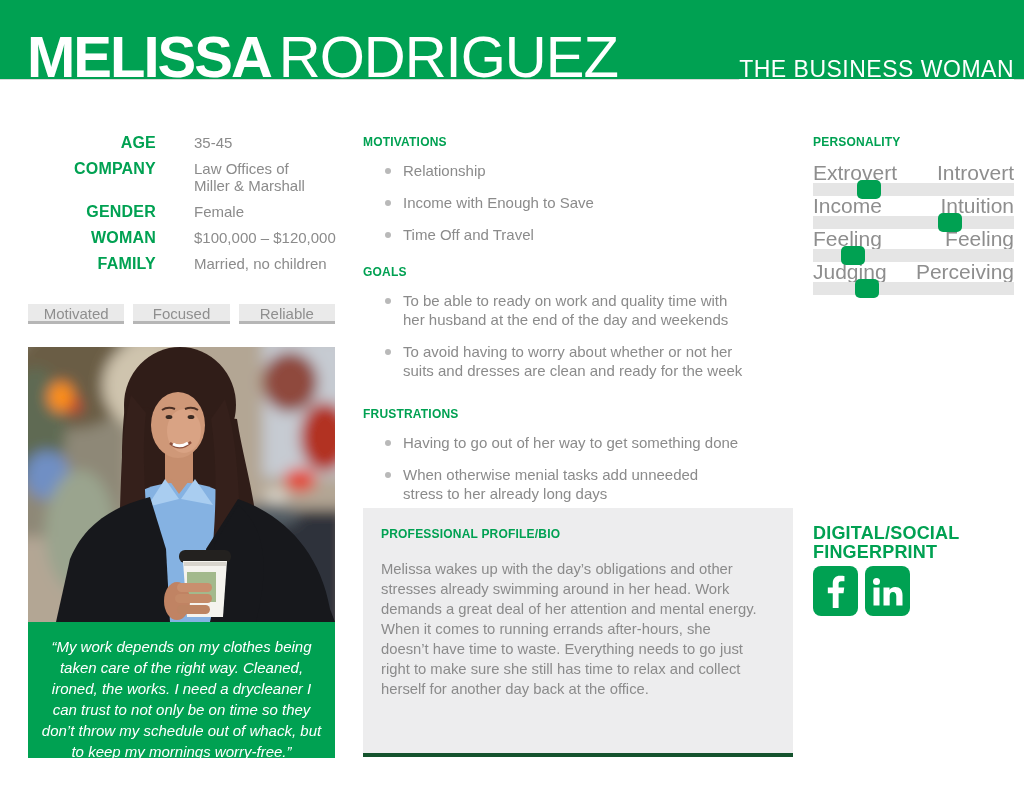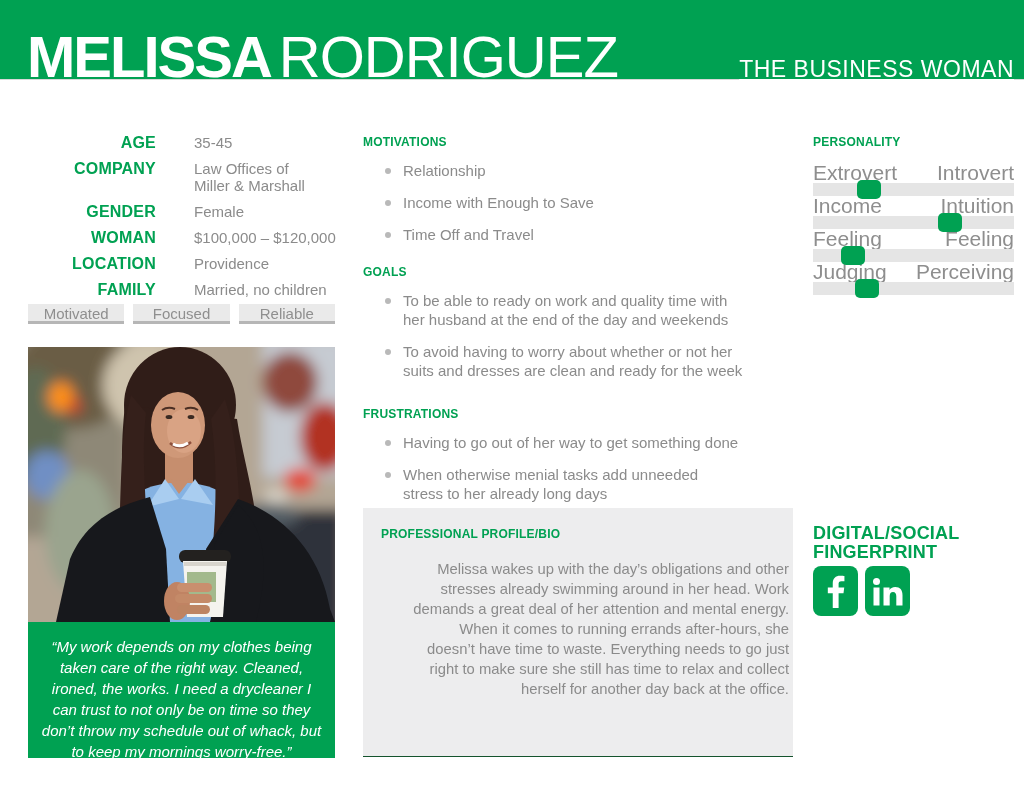--- a/index.html
+++ b/index.html
@@ -37,24 +37,24 @@
   .middle{position:absolute;left:363px;top:132px;width:425px;}
   .sec-title{color:var(--accent);font-size:12px;font-weight:bold;margin:0 0 9px 0;letter-spacing:0.2px;line-height:20px;}
   .mt-goals{margin-top:18px;}
   .mt-frus{margin-top:24px;}
   ul.blist{list-style:none;margin:5px;padding:0;}
   ul.blist li{position:relative;padding-left:35px;margin-bottom:13px;color:var(--txt);font-size:15px;line-height:19px;}
   .dot{position:absolute;left:17px;top:7px;width:6px;height:6px;border-radius:50%;background:#b9b9b9;}
   .li-text{white-space:pre-line;}
   .bio{
     position:absolute;left:363px;top:508px;width:430px;height:249px;background:var(--panel);
-    padding:16px 4px 0 18px;border-bottom:1px solid #14532d;
+    padding:16px 4px 0 18px;border-bottom:4px solid #14532d;
   }
   .bio .sec-title{margin-bottom:15px;}
-  .bio-text{color:var(--txt);font-size:14.8px;line-height:20px;white-space:pre-line;text-align:right;}
+  .bio-text{color:var(--txt);font-size:14.8px;line-height:20px;white-space:pre-line;}
   
   .pers{position:absolute;left:813px;top:132px;width:201px;}
   .pers .sec-title{margin-bottom:13px;}
   .trait{margin-bottom:2px;}
   .t-labels{display:flex;justify-content:space-between;color:#8e8e8e;font-size:21px;line-height:16px;margin-bottom:2px;}
   .track{position:relative;height:13px;background:var(--track);}
   .knob{position:absolute;top:-3px;width:24px;height:19px;border-radius:5px;background:var(--accent);}
   .social-title{
     position:absolute;left:813px;top:509px;color:var(--accent);font-weight:bold;font-size:18px;
     line-height:19px;white-space:pre-line;letter-spacing:0.2px;
@@ -84,24 +84,20 @@
       <span class="fvalue">Law Offices of
 Miller &amp; Marshall</span>
     </div>
     <div class="frow">
       <span class="flabel">GENDER</span>
       <span class="fvalue">Female</span>
     </div>
     <div class="frow">
       <span class="flabel">WOMAN</span>
       <span class="fvalue">$100,000 – $120,000</span>
-    </div>
-    <div class="frow">
-      <span class="flabel">LOCATION</span>
-      <span class="fvalue">Providence</span>
     </div>
     <div class="frow">
       <span class="flabel">FAMILY</span>
       <span class="fvalue">Married, no children</span>
     </div>
   </section>
 
   <div class="tags">
     <div class="tag">Motivated</div>
     <div class="tag">Focused</div>

